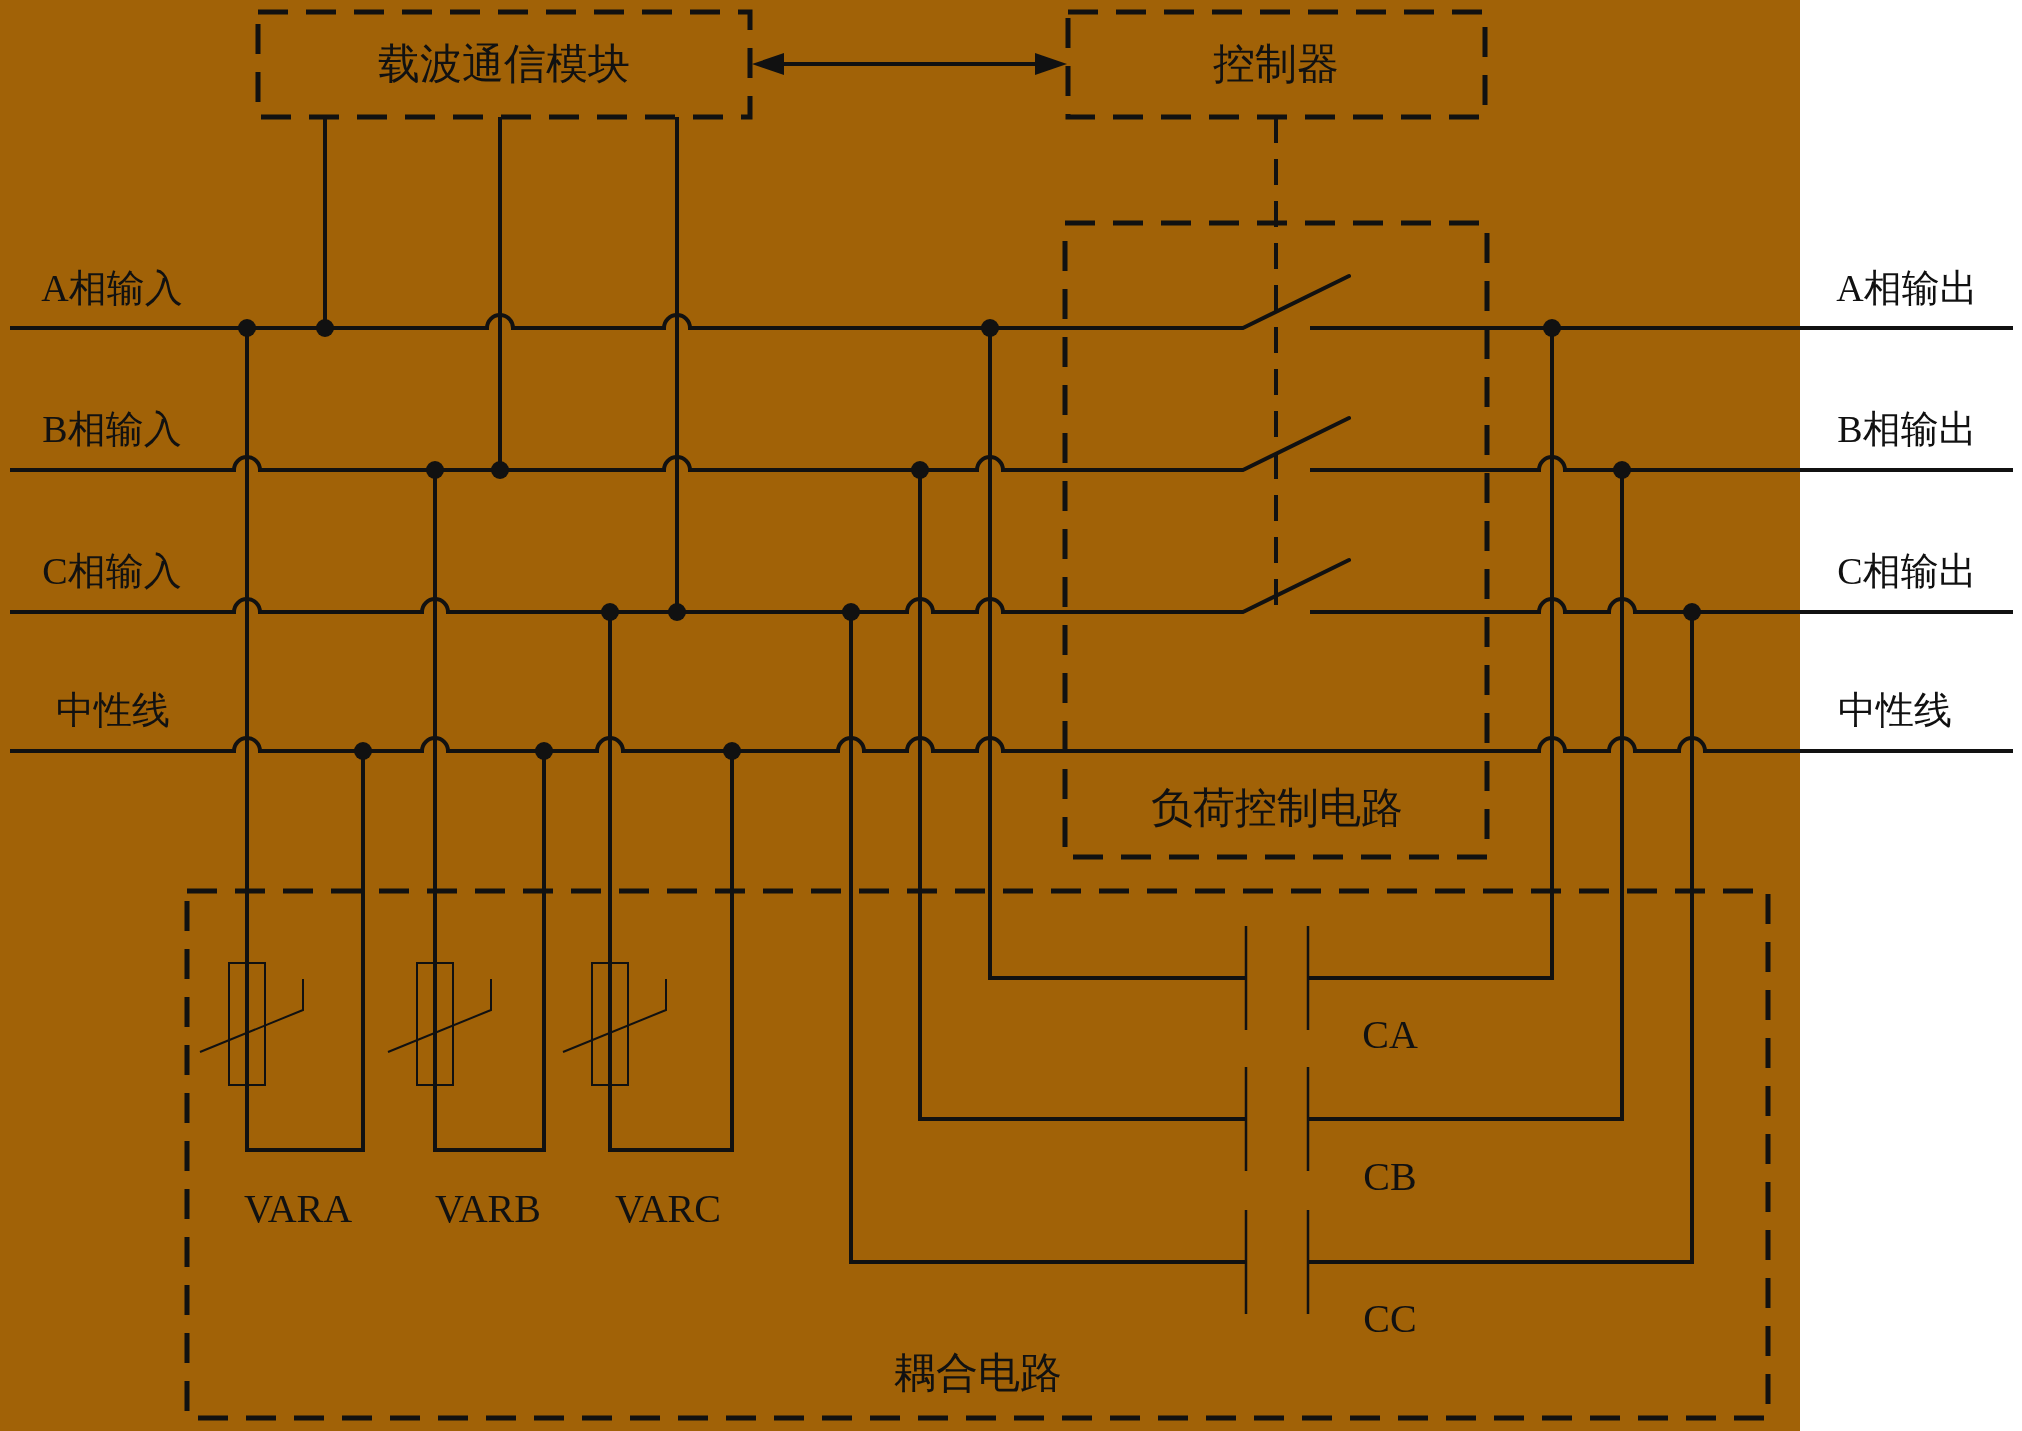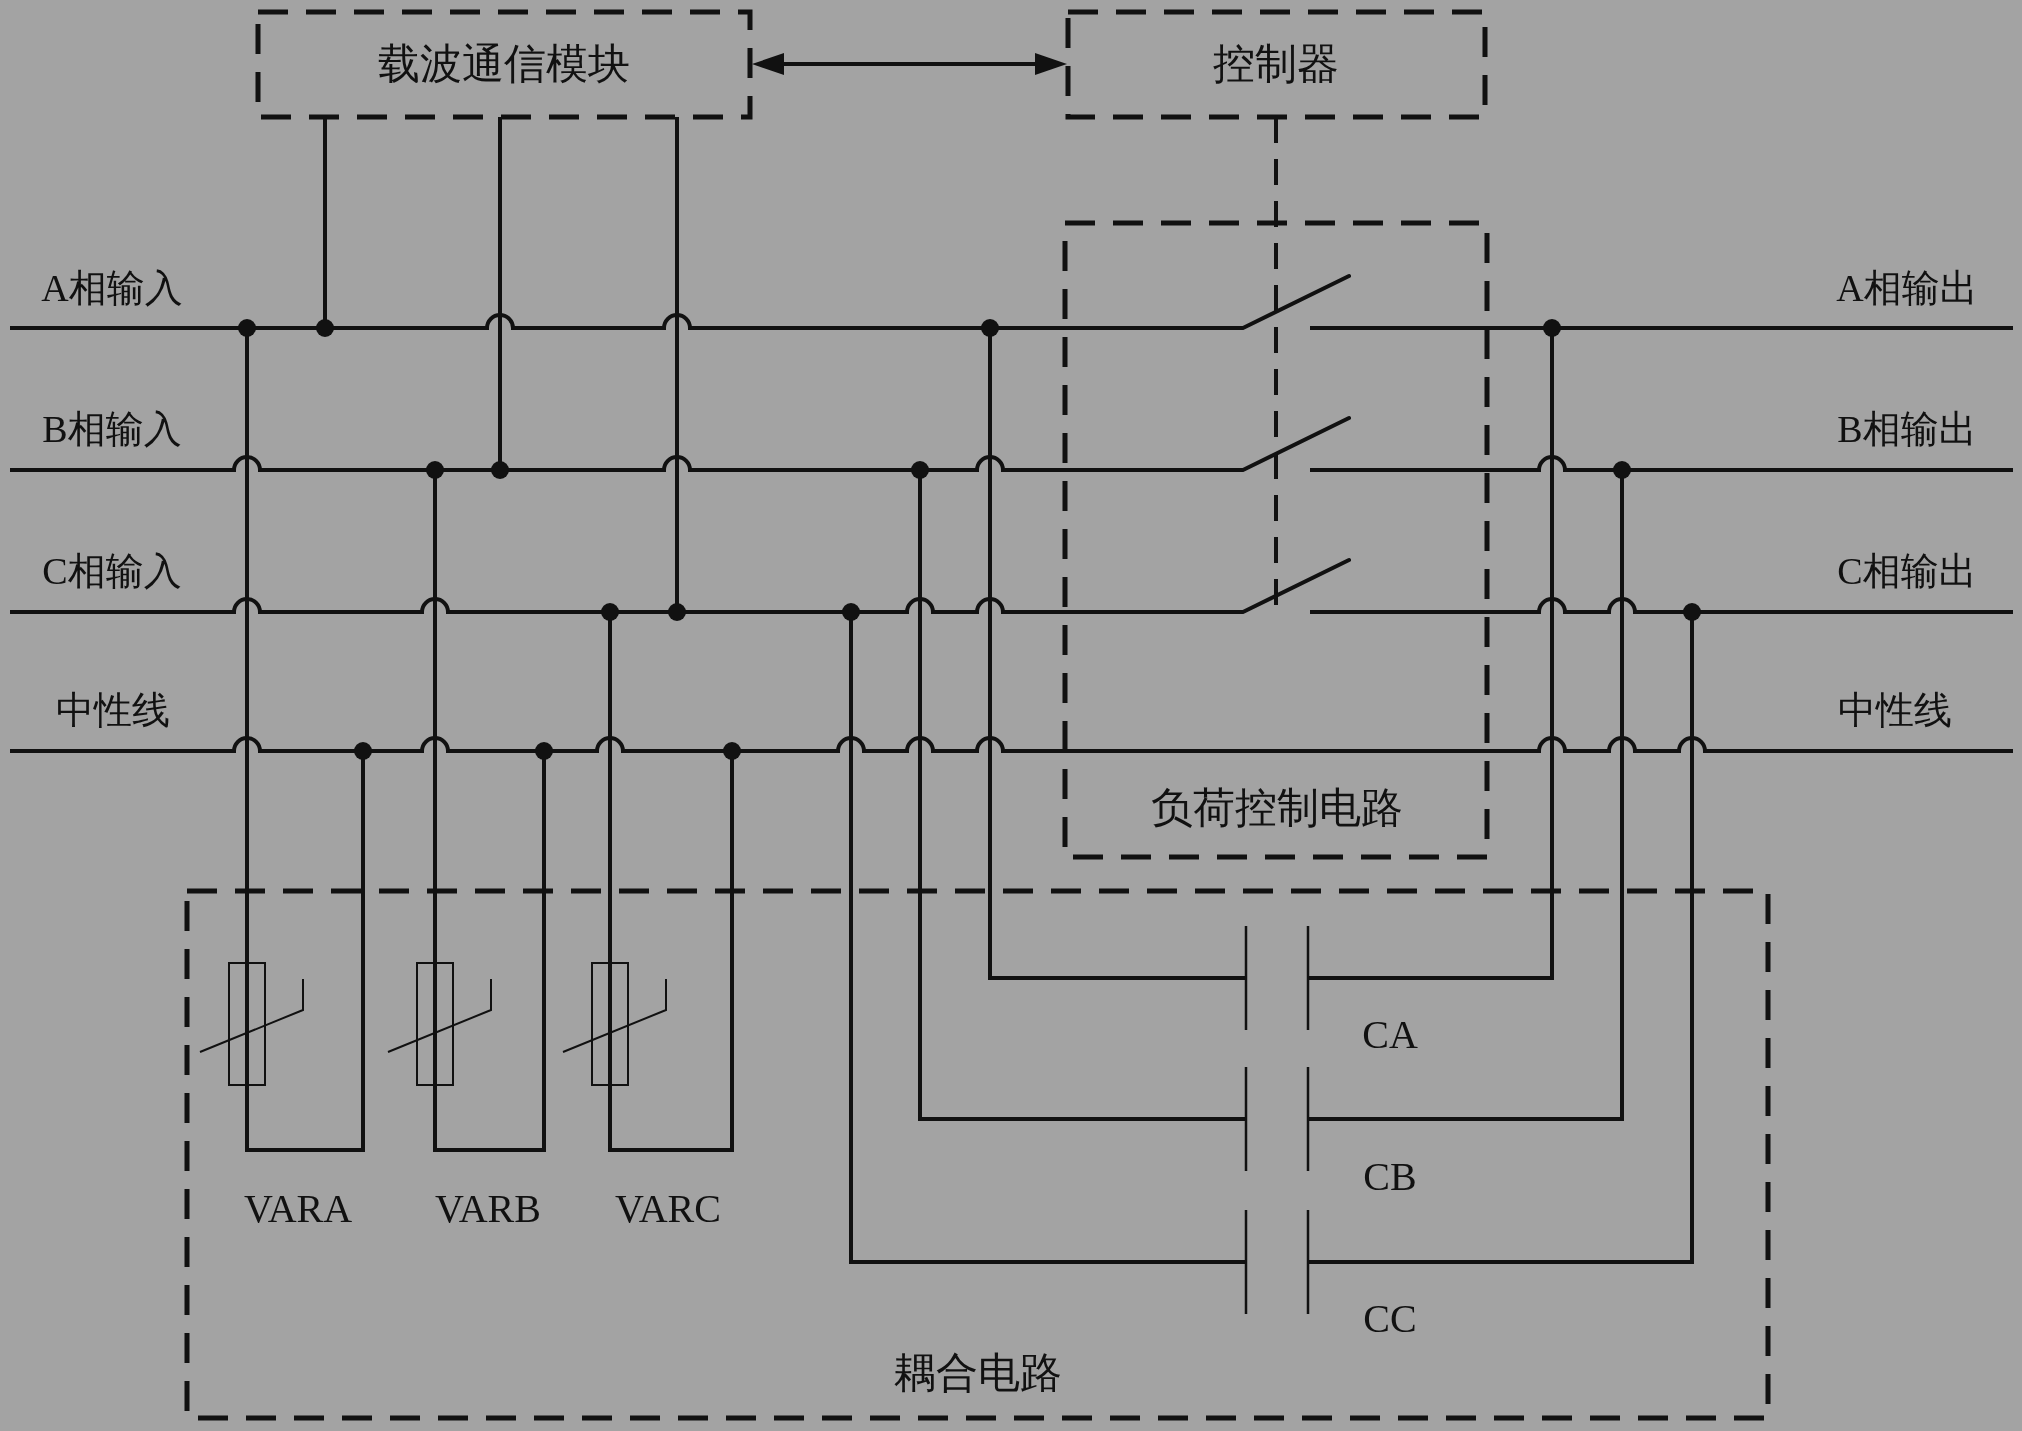--- a/index.html
+++ b/index.html
@@ -1,23 +1,23 @@
 <!DOCTYPE html>
 <html><head>
 <meta charset="utf-8">
 <style>
   html, body {
     margin: 0;
     padding: 0;
     background: #ffffff;
   }
   .page {
-    width: 2022px;
+    width: 1800px;
     height: 1431px;
-    background: #a3a3a3;
+    background: #a16207;
     position: relative;
     font-family: "Liberation Serif", "DejaVu Serif", serif;
   }
   svg { display: block; }
   .wire    { stroke: #111111; stroke-width: 4;   fill: none; stroke-linecap: butt; }
   .thin    { stroke: #111111; stroke-width: 2;   fill: none; }
   .plate   { stroke: #111111; stroke-width: 2.5; fill: none; }
   .dashbox { stroke: #111111; stroke-width: 5;   fill: none; stroke-dasharray: 30 18; }
   .dashwire{ stroke: #111111; stroke-width: 4;   fill: none; stroke-dasharray: 26 16; }
   .blade   { stroke: #111111; stroke-width: 4;   fill: none; stroke-linecap: round; }

